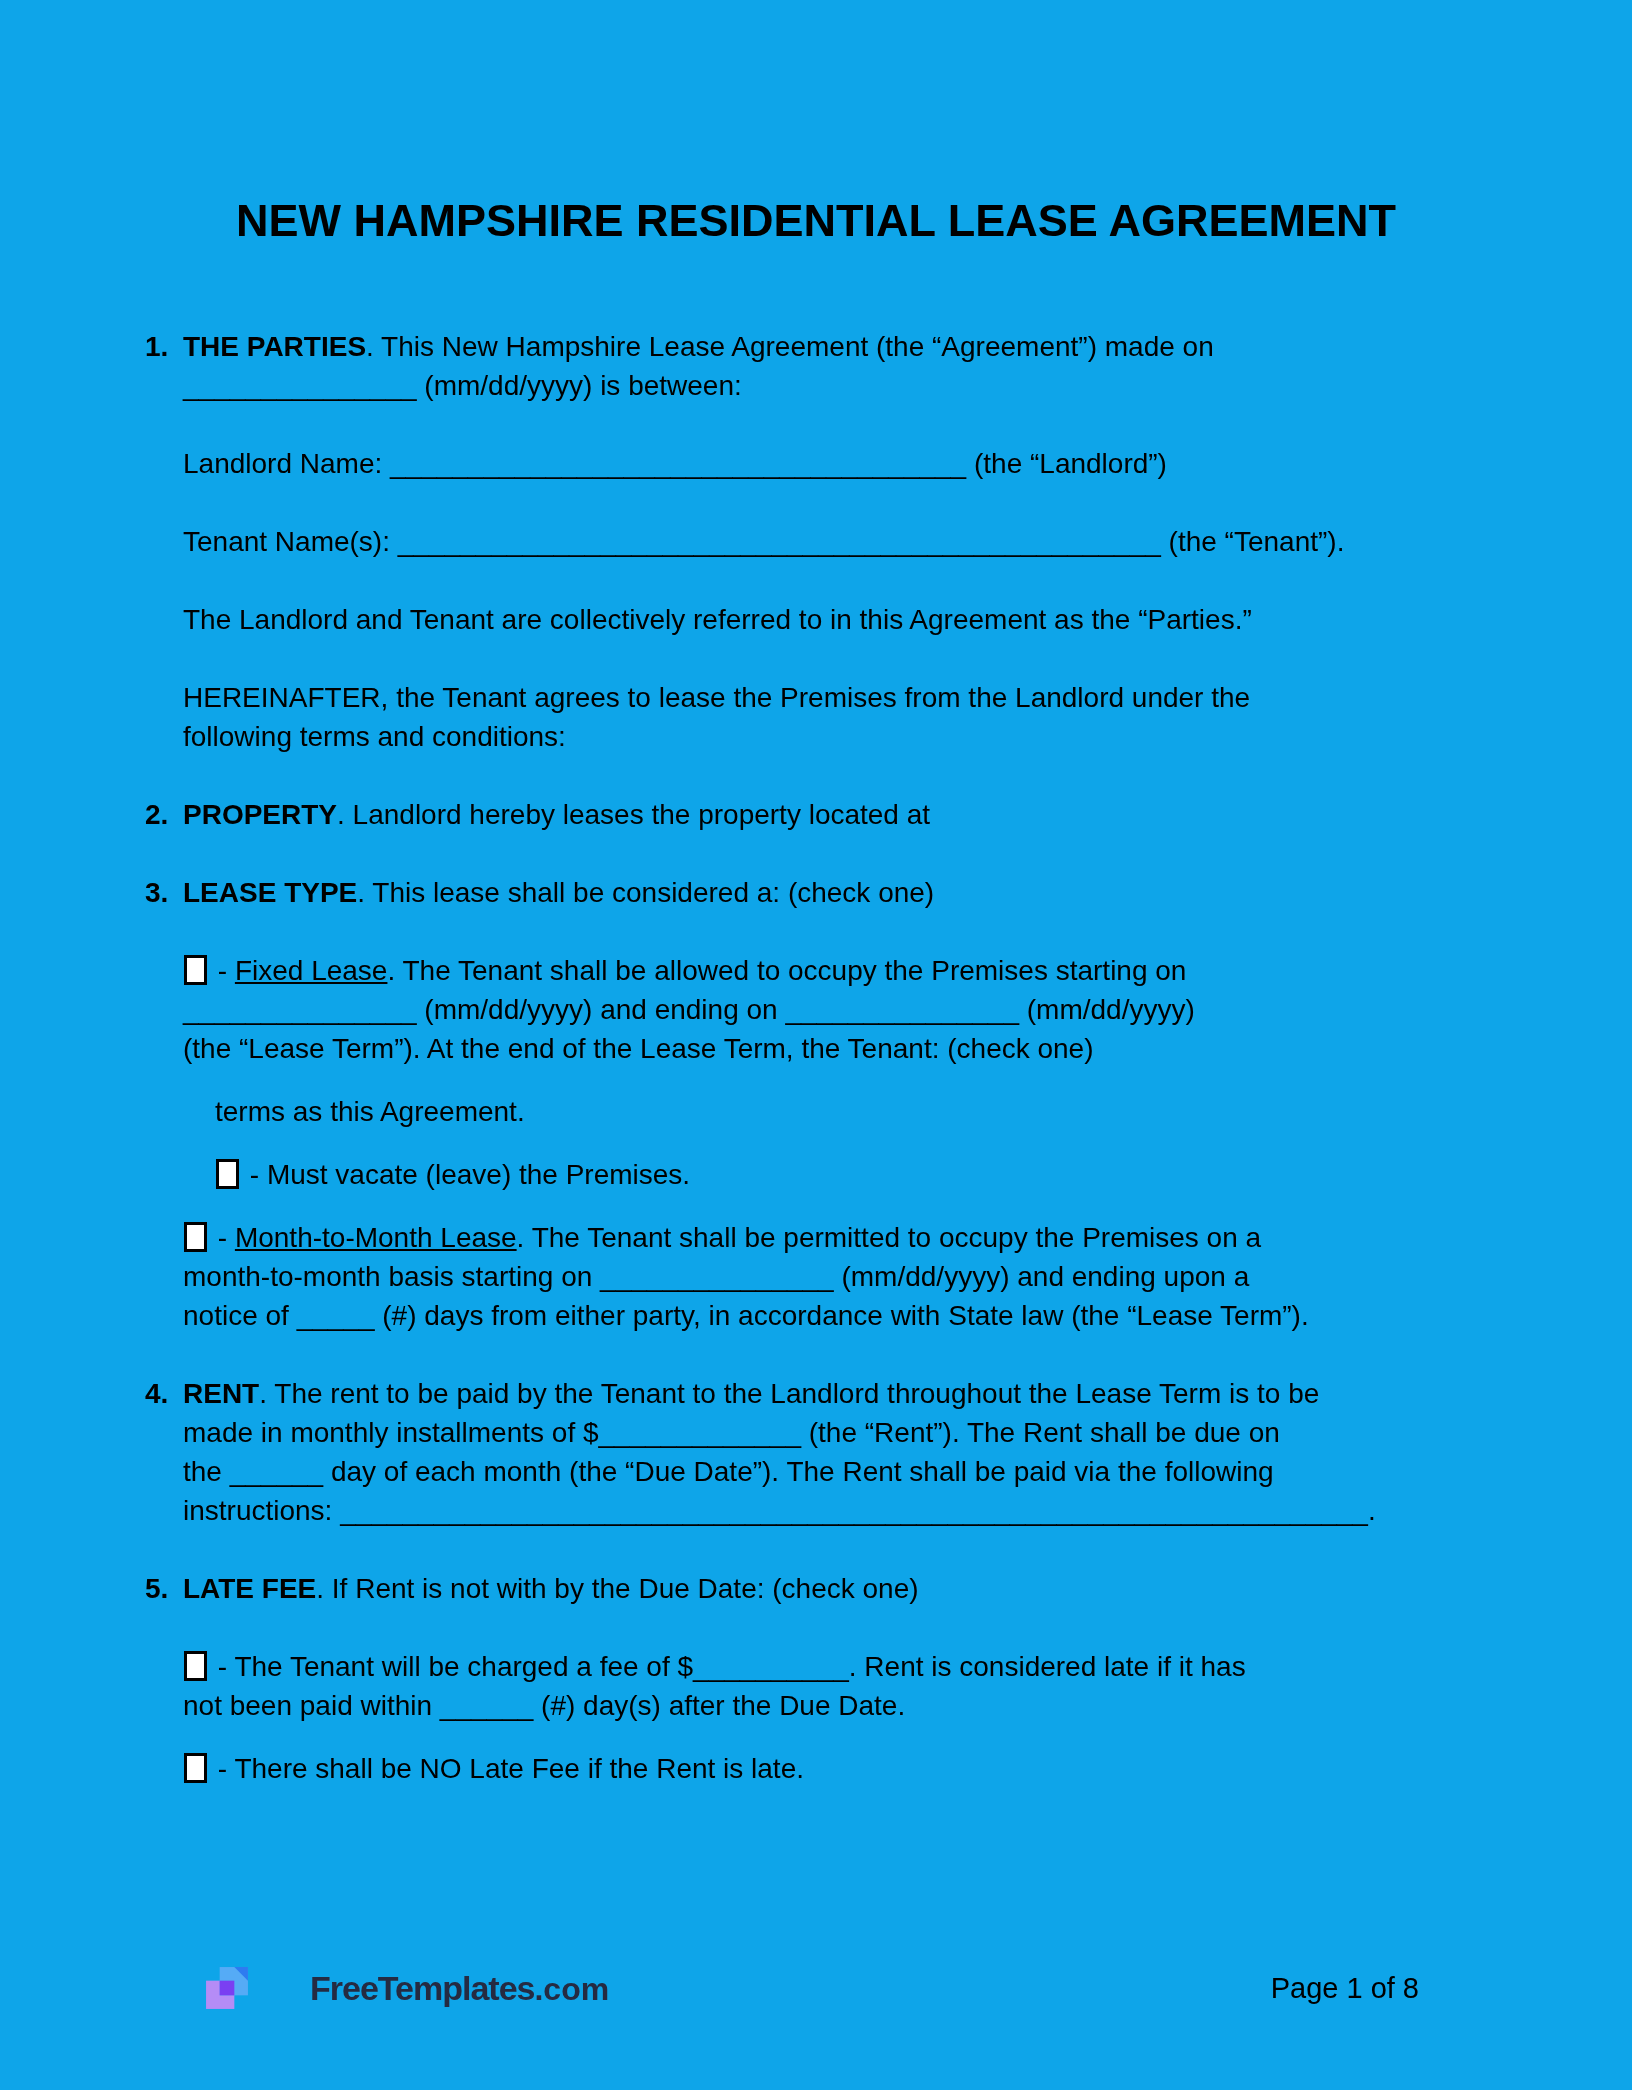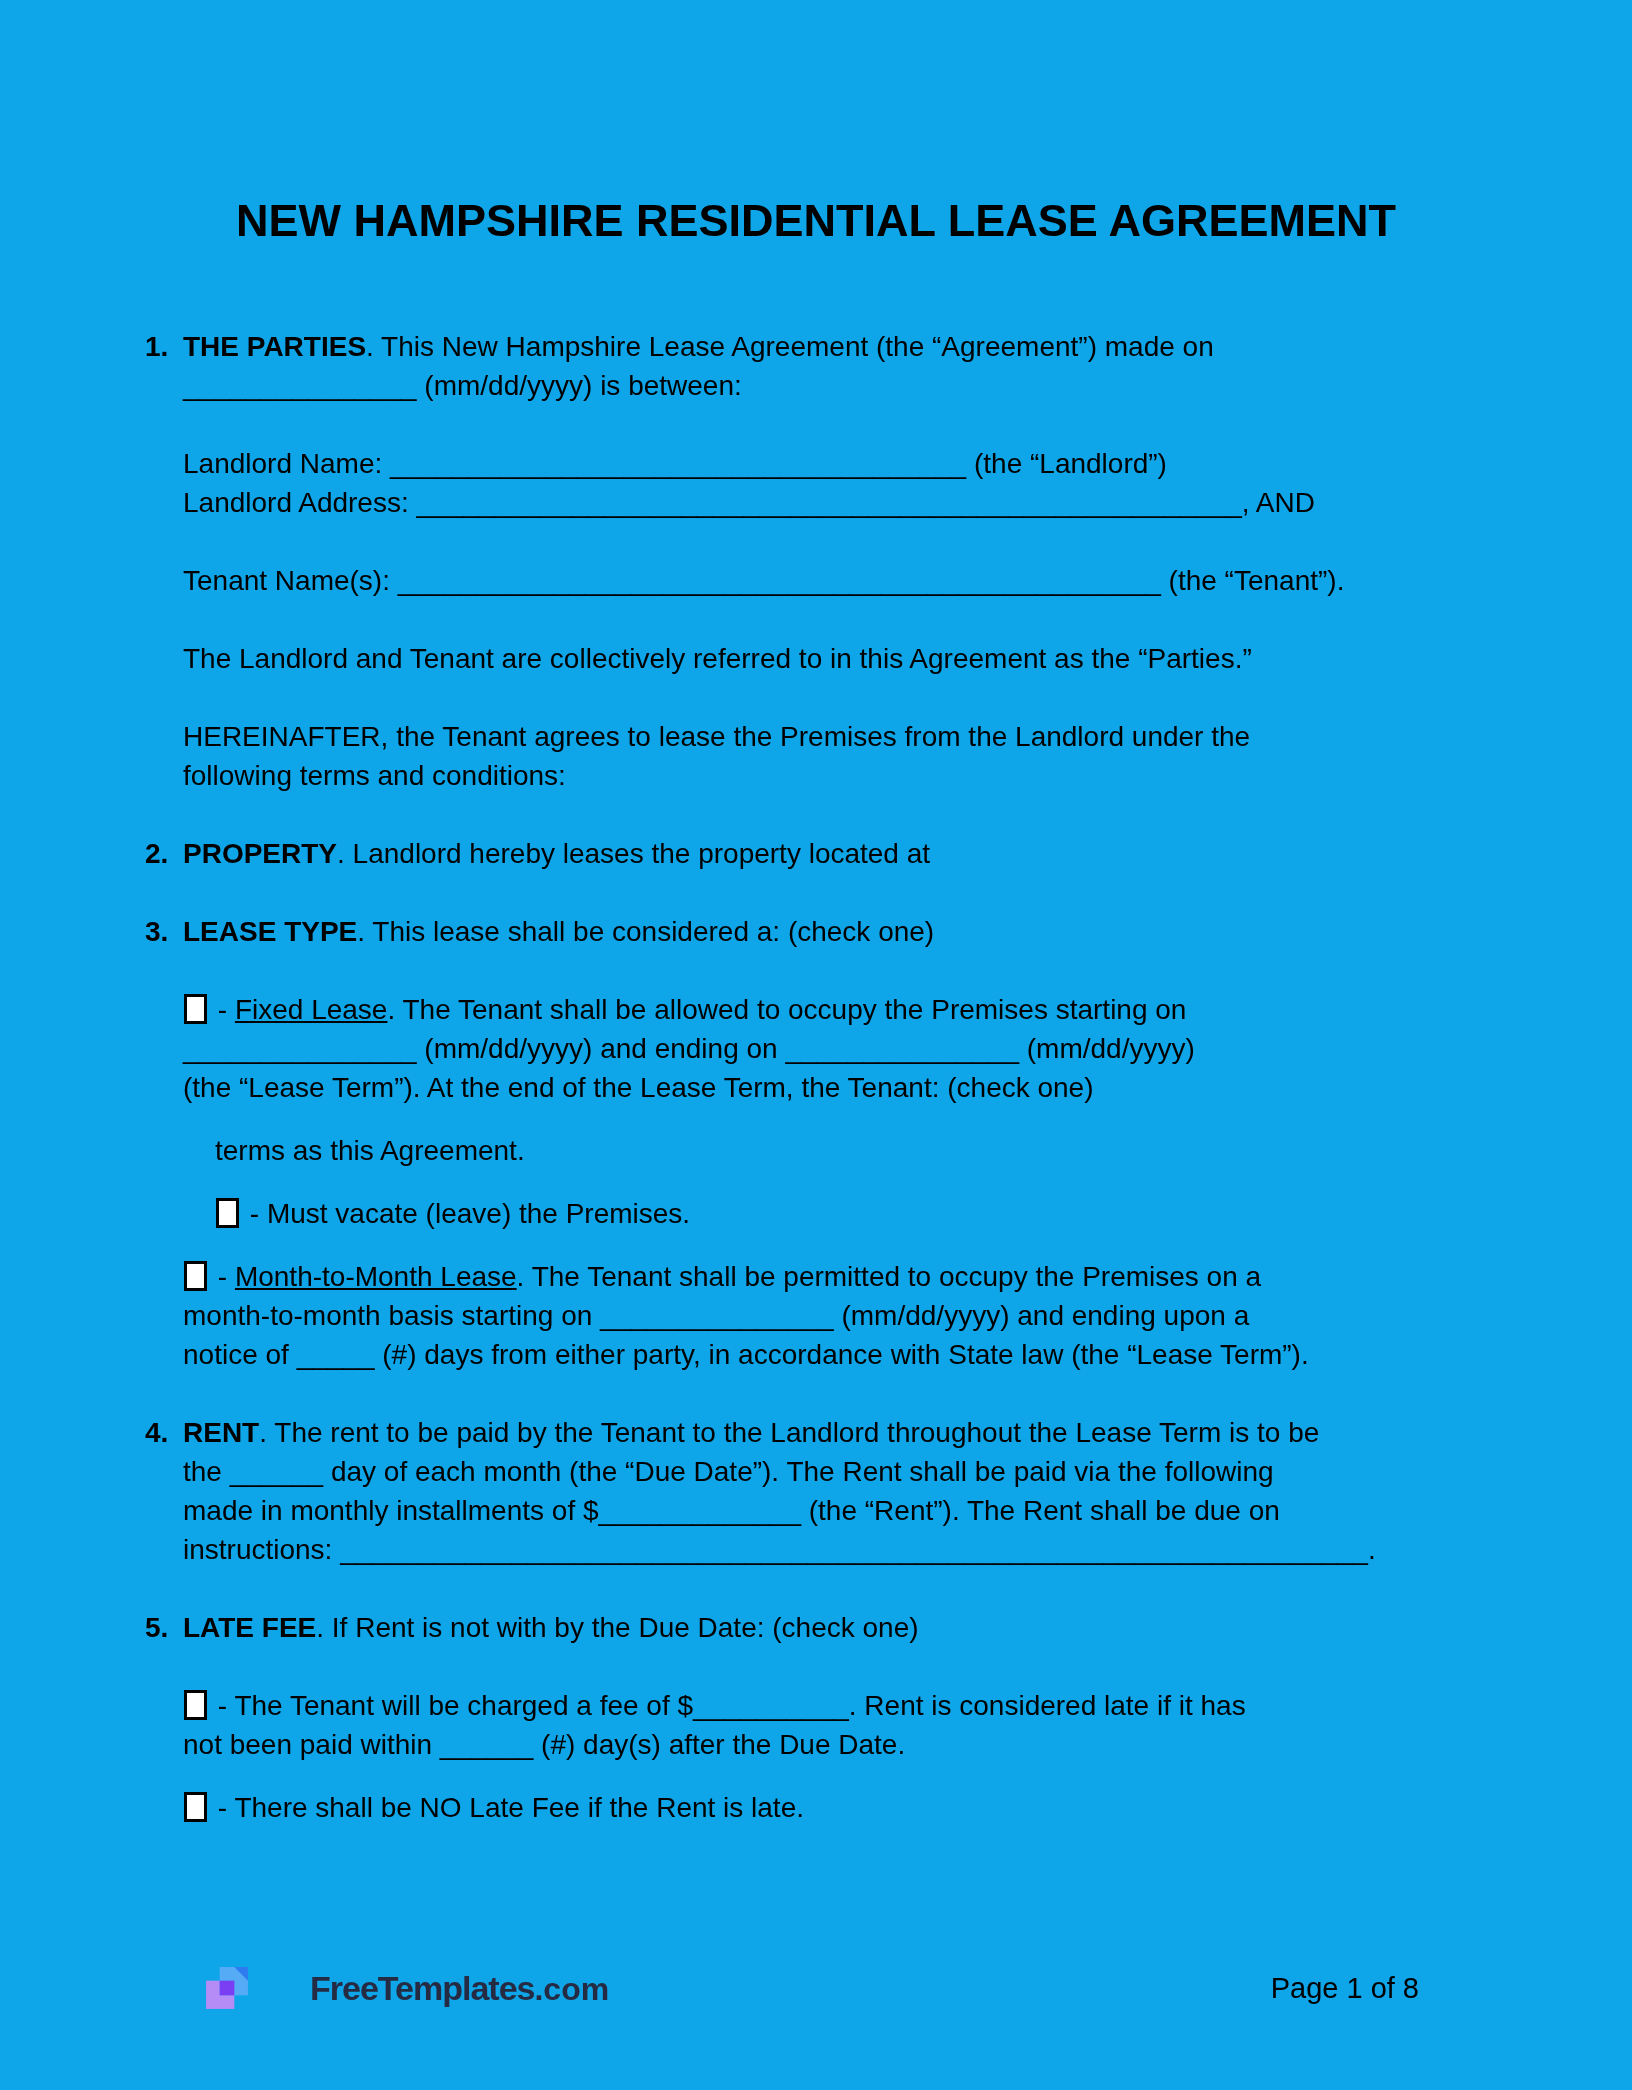--- a/index.html
+++ b/index.html
@@ -51,21 +51,20 @@
   <div class="content">
     <h1 class="doc-title">NEW HAMPSHIRE RESIDENTIAL LEASE AGREEMENT</h1>
     <div>
         <div class="block item">
           <span class="num">1.</span>
           <div class="line"><span class="bold">THE PARTIES</span><span>. This New Hampshire Lease Agreement (the “Agreement”) made on</span></div>
           <div class="line"><span>_______________ (mm/dd/yyyy) is between:</span></div>
         </div>
         <div class="block para">
           <div class="line"><span>Landlord Name: _____________________________________ (the “Landlord”)</span></div>
-          <div class="line"><span>Landlord Address: _____________________________________________________, AND</span></div>
         </div>
         <div class="block para">
           <div class="line"><span>Tenant Name(s): _________________________________________________ (the “Tenant”).</span></div>
         </div>
         <div class="block para">
           <div class="line"><span>The Landlord and Tenant are collectively referred to in this Agreement as the “Parties.”</span></div>
         </div>
         <div class="block para">
           <div class="line"><span>HEREINAFTER, the Tenant agrees to lease the Premises from the Landlord under the</span></div>
           <div class="line"><span>following terms and conditions:</span></div>
@@ -90,22 +89,22 @@
           <div class="line"><span class="checkbox"></span><span> - Must vacate (leave) the Premises.</span></div>
         </div>
         <div class="block cb lvl1">
           <div class="line"><span class="checkbox"></span><span> - </span><span class="underline">Month-to-Month Lease</span><span>. The Tenant shall be permitted to occupy the Premises on a</span></div>
           <div class="line"><span>month-to-month basis starting on _______________ (mm/dd/yyyy) and ending upon a</span></div>
           <div class="line"><span>notice of _____ (#) days from either party, in accordance with State law (the “Lease Term”).</span></div>
         </div>
         <div class="block item">
           <span class="num">4.</span>
           <div class="line"><span class="bold">RENT</span><span>. The rent to be paid by the Tenant to the Landlord throughout the Lease Term is to be</span></div>
+          <div class="line"><span>made in monthly installments of $_____________ (the “Rent”). The Rent shall be due on</span></div>
           <div class="line"><span>the ______ day of each month (the “Due Date”). The Rent shall be paid via the following</span></div>
-          <div class="line"><span>made in monthly installments of $_____________ (the “Rent”). The Rent shall be due on</span></div>
           <div class="line"><span>instructions: __________________________________________________________________.</span></div>
         </div>
         <div class="block item">
           <span class="num">5.</span>
           <div class="line"><span class="bold">LATE FEE</span><span>. If Rent is not with by the Due Date: (check one)</span></div>
         </div>
         <div class="block cb lvl1 tight">
           <div class="line"><span class="checkbox"></span><span> - The Tenant will be charged a fee of $__________. Rent is considered late if it has</span></div>
           <div class="line"><span>not been paid within ______ (#) day(s) after the Due Date.</span></div>
         </div>

